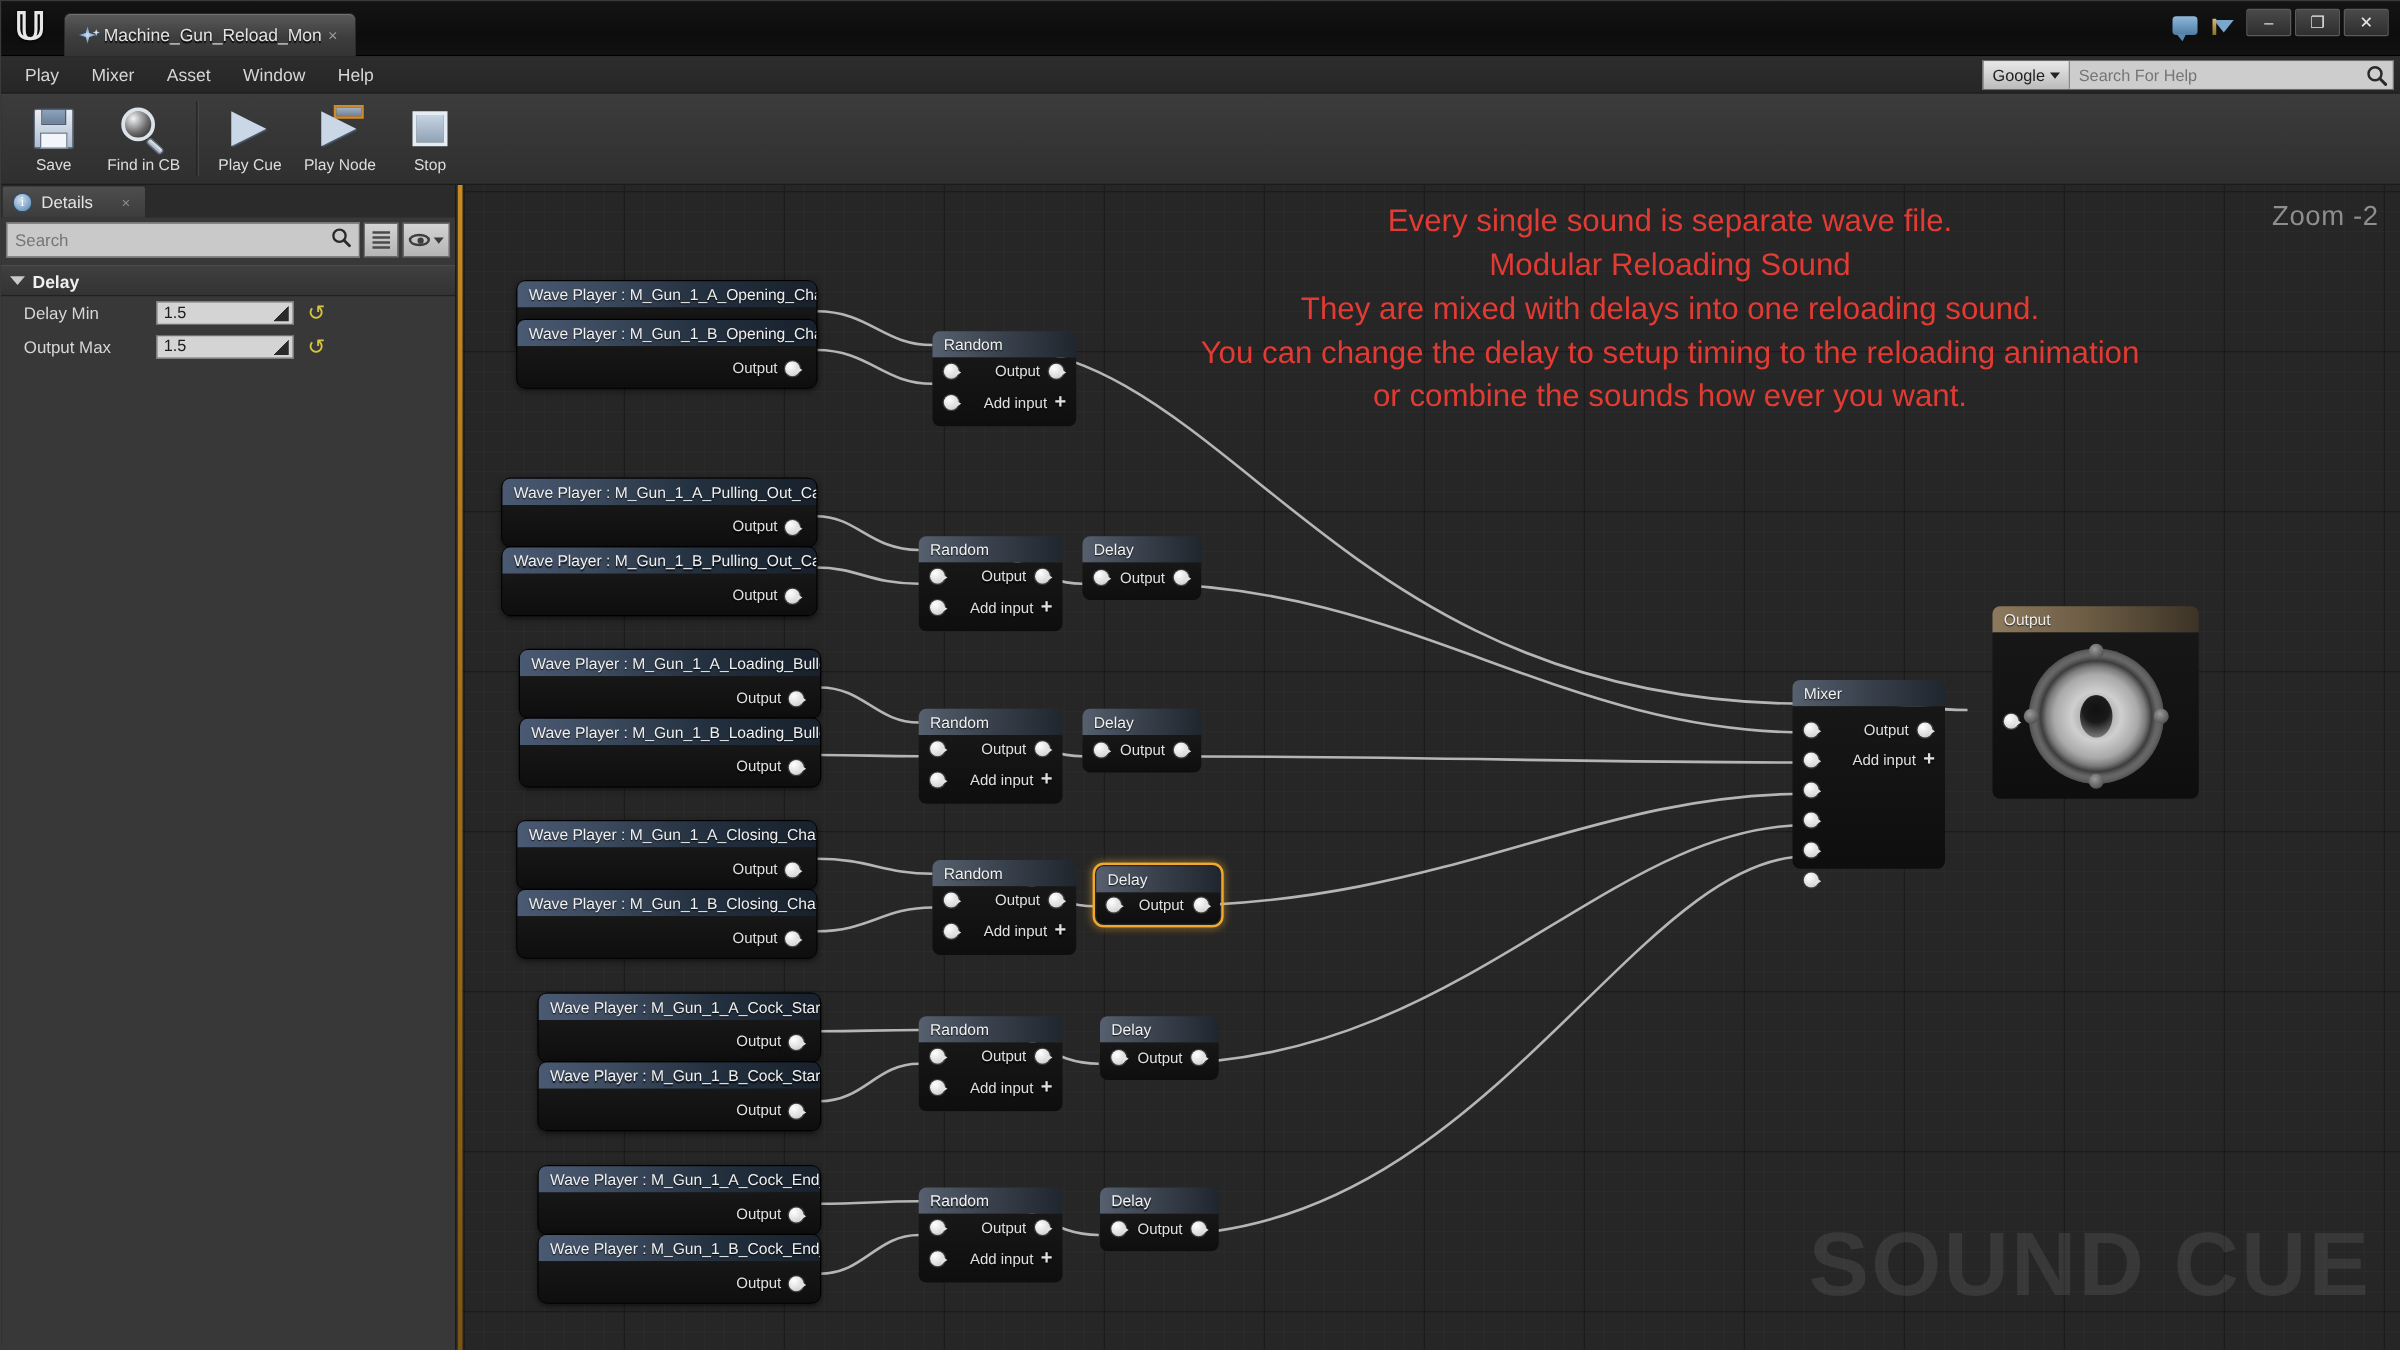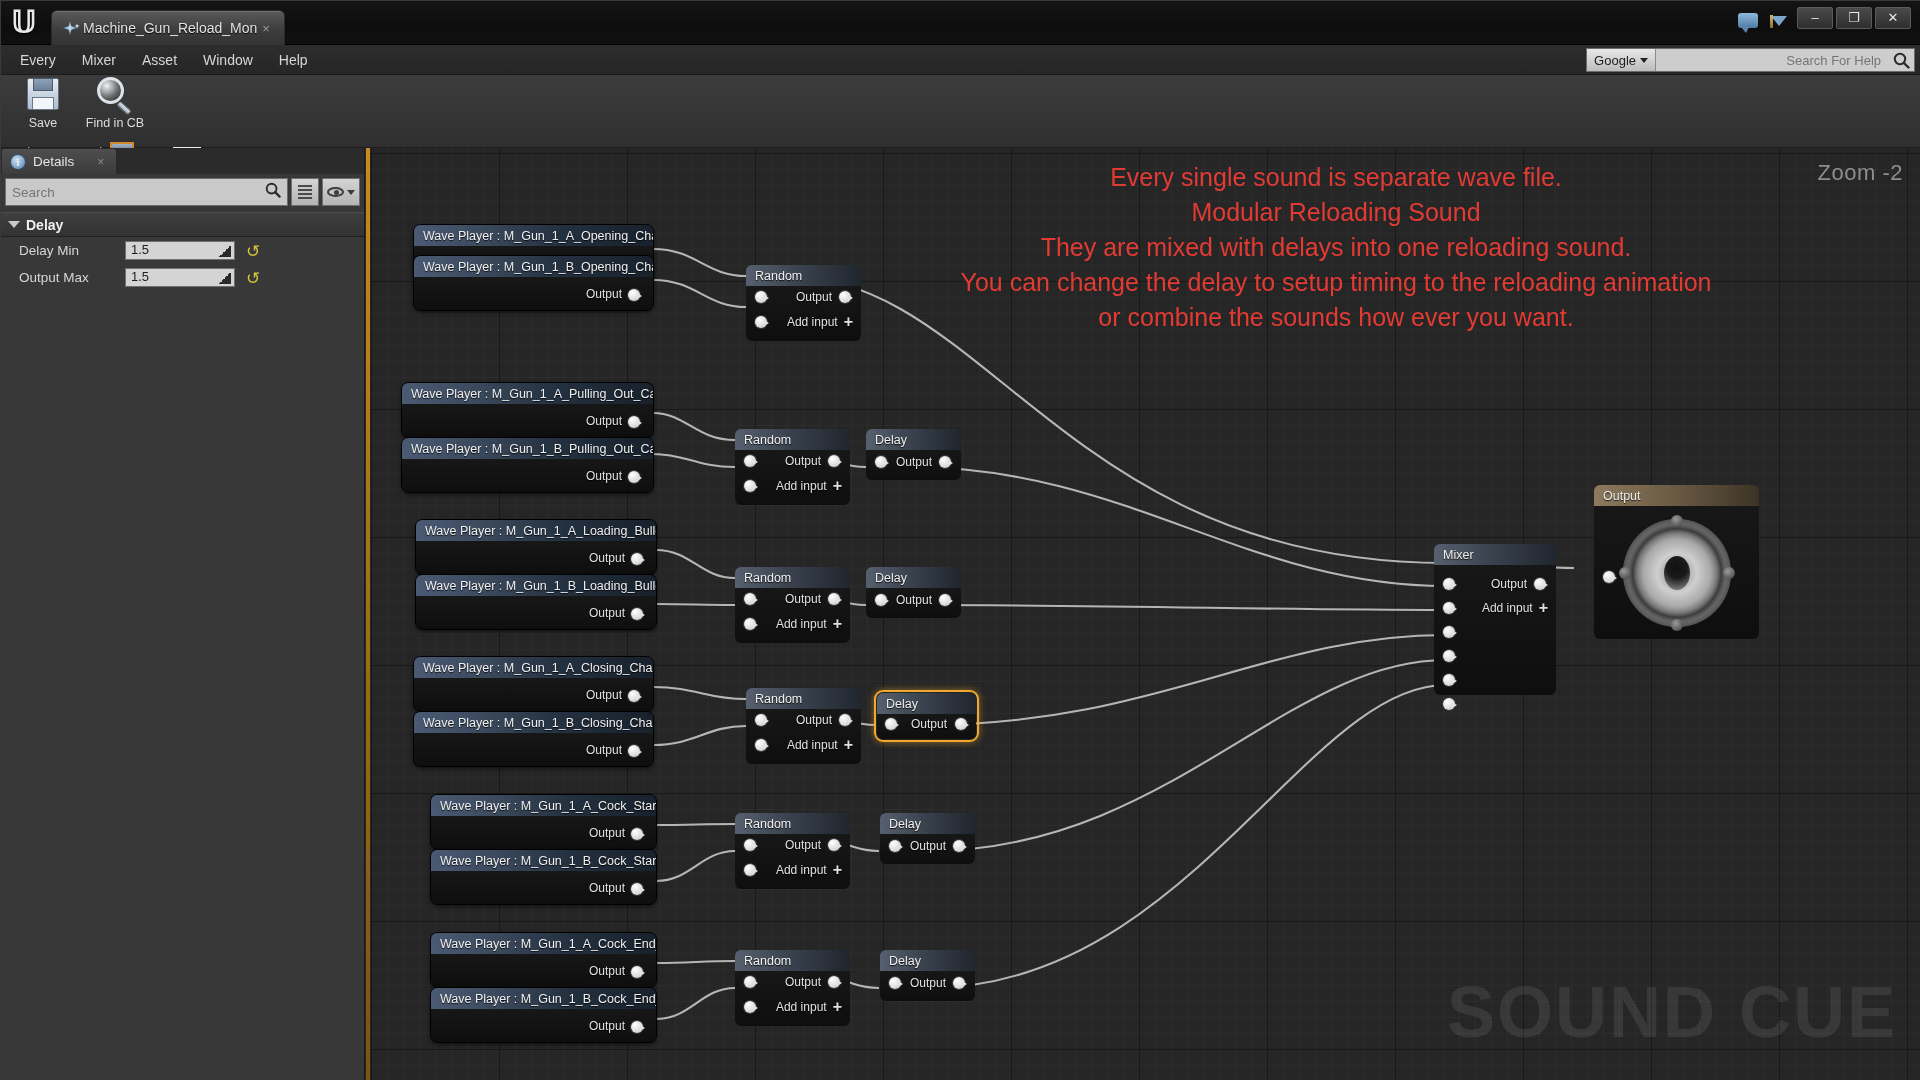--- a/index.html
+++ b/index.html
@@ -107,33 +107,32 @@
     background: linear-gradient(#e8e8e8, #bcbcbc);
     border-right: 1px solid #8a8a8a;
     font-size: 13px; color: #202020; padding: 0 7px;
     display: flex; align-items: center; gap: 4px;
   }
   .google-btn .caret { border-left: 4px solid transparent; border-right: 4px solid transparent; border-top: 5px solid #222; }
   .help-input {
     width: 232px; background: #cdcdcd; border: none;
     font-size: 13px; color: #666; padding: 0 7px;
     font-family: "Liberation Sans", sans-serif;
-    text-align: right;
   }
   .help-mag {
     width: 26px; display: flex; align-items: center; justify-content: center;
     background: #cdcdcd;
   }
 
   
   .toolbar {
     position: absolute; left: 0; top: 74px; width: 1920px; height: 73px;
     background: linear-gradient(#3c3c3c, #2f2f2f);
     border-bottom: 1px solid #1c1c1c;
-    display: flex; align-items: stretch; padding-left: 6px; flex-direction: column;
+    display: flex; align-items: stretch; padding-left: 6px;
   }
   .tb-grp { display: flex; align-items: stretch; }
   .tb-sep { width: 1px; background: #202020; margin: 6px 6px; box-shadow: 1px 0 0 #4b4b4b; }
   .tb-btn {
     width: 72px; display: flex; flex-direction: column;
     align-items: center; justify-content: center; gap: 3px;
     color: #dcdcdc; font-size: 12.5px;
   }
   .ico { width: 40px; height: 38px; position: relative; }
 
@@ -366,21 +365,21 @@
     </div>
 
     <div class="tb-right">
       <span class="wbtn">–</span>
       <span class="wbtn">❐</span>
       <span class="wbtn close">✕</span>
     </div>
   </div>
 
   <div class="menubar">
-    <span class="menu-item">Every</span>
+    <span class="menu-item">Play</span>
     <span class="menu-item">Mixer</span>
     <span class="menu-item">Asset</span>
     <span class="menu-item">Window</span>
     <span class="menu-item">Help</span>
 
     <div class="help-search">
       <span class="google-btn">
         <span>Google</span>
         <span class="caret"></span>
       </span>

